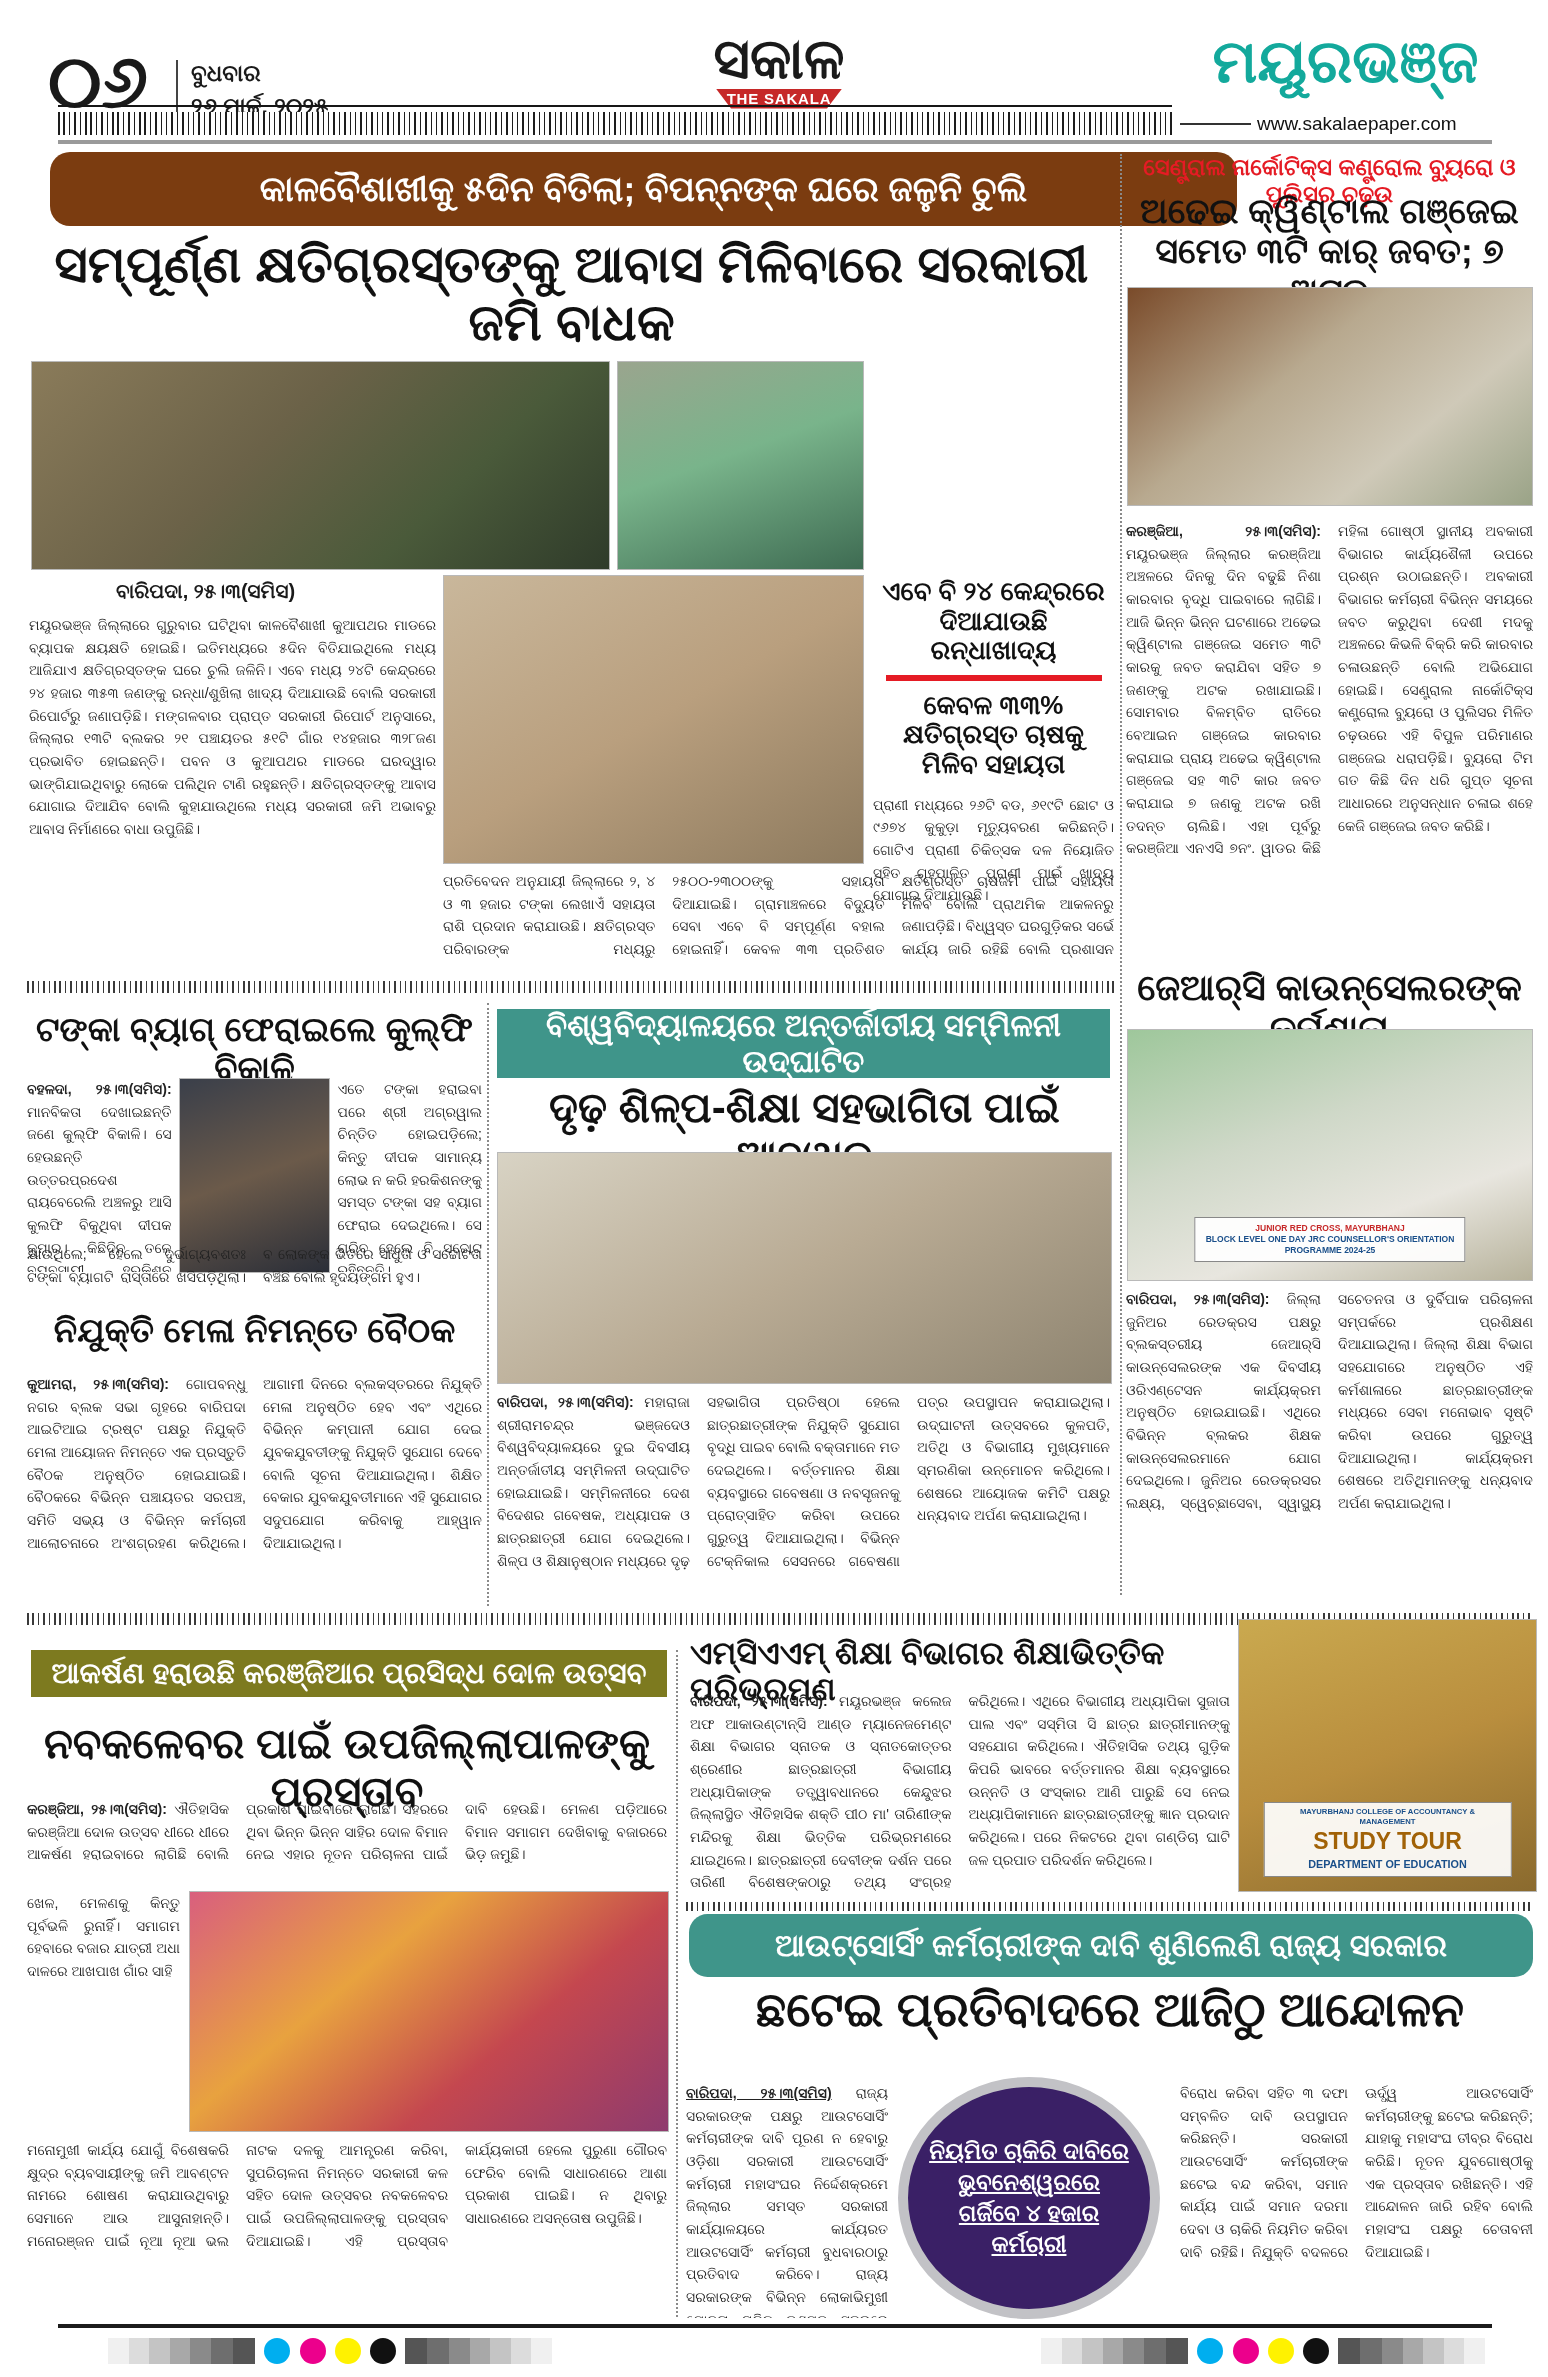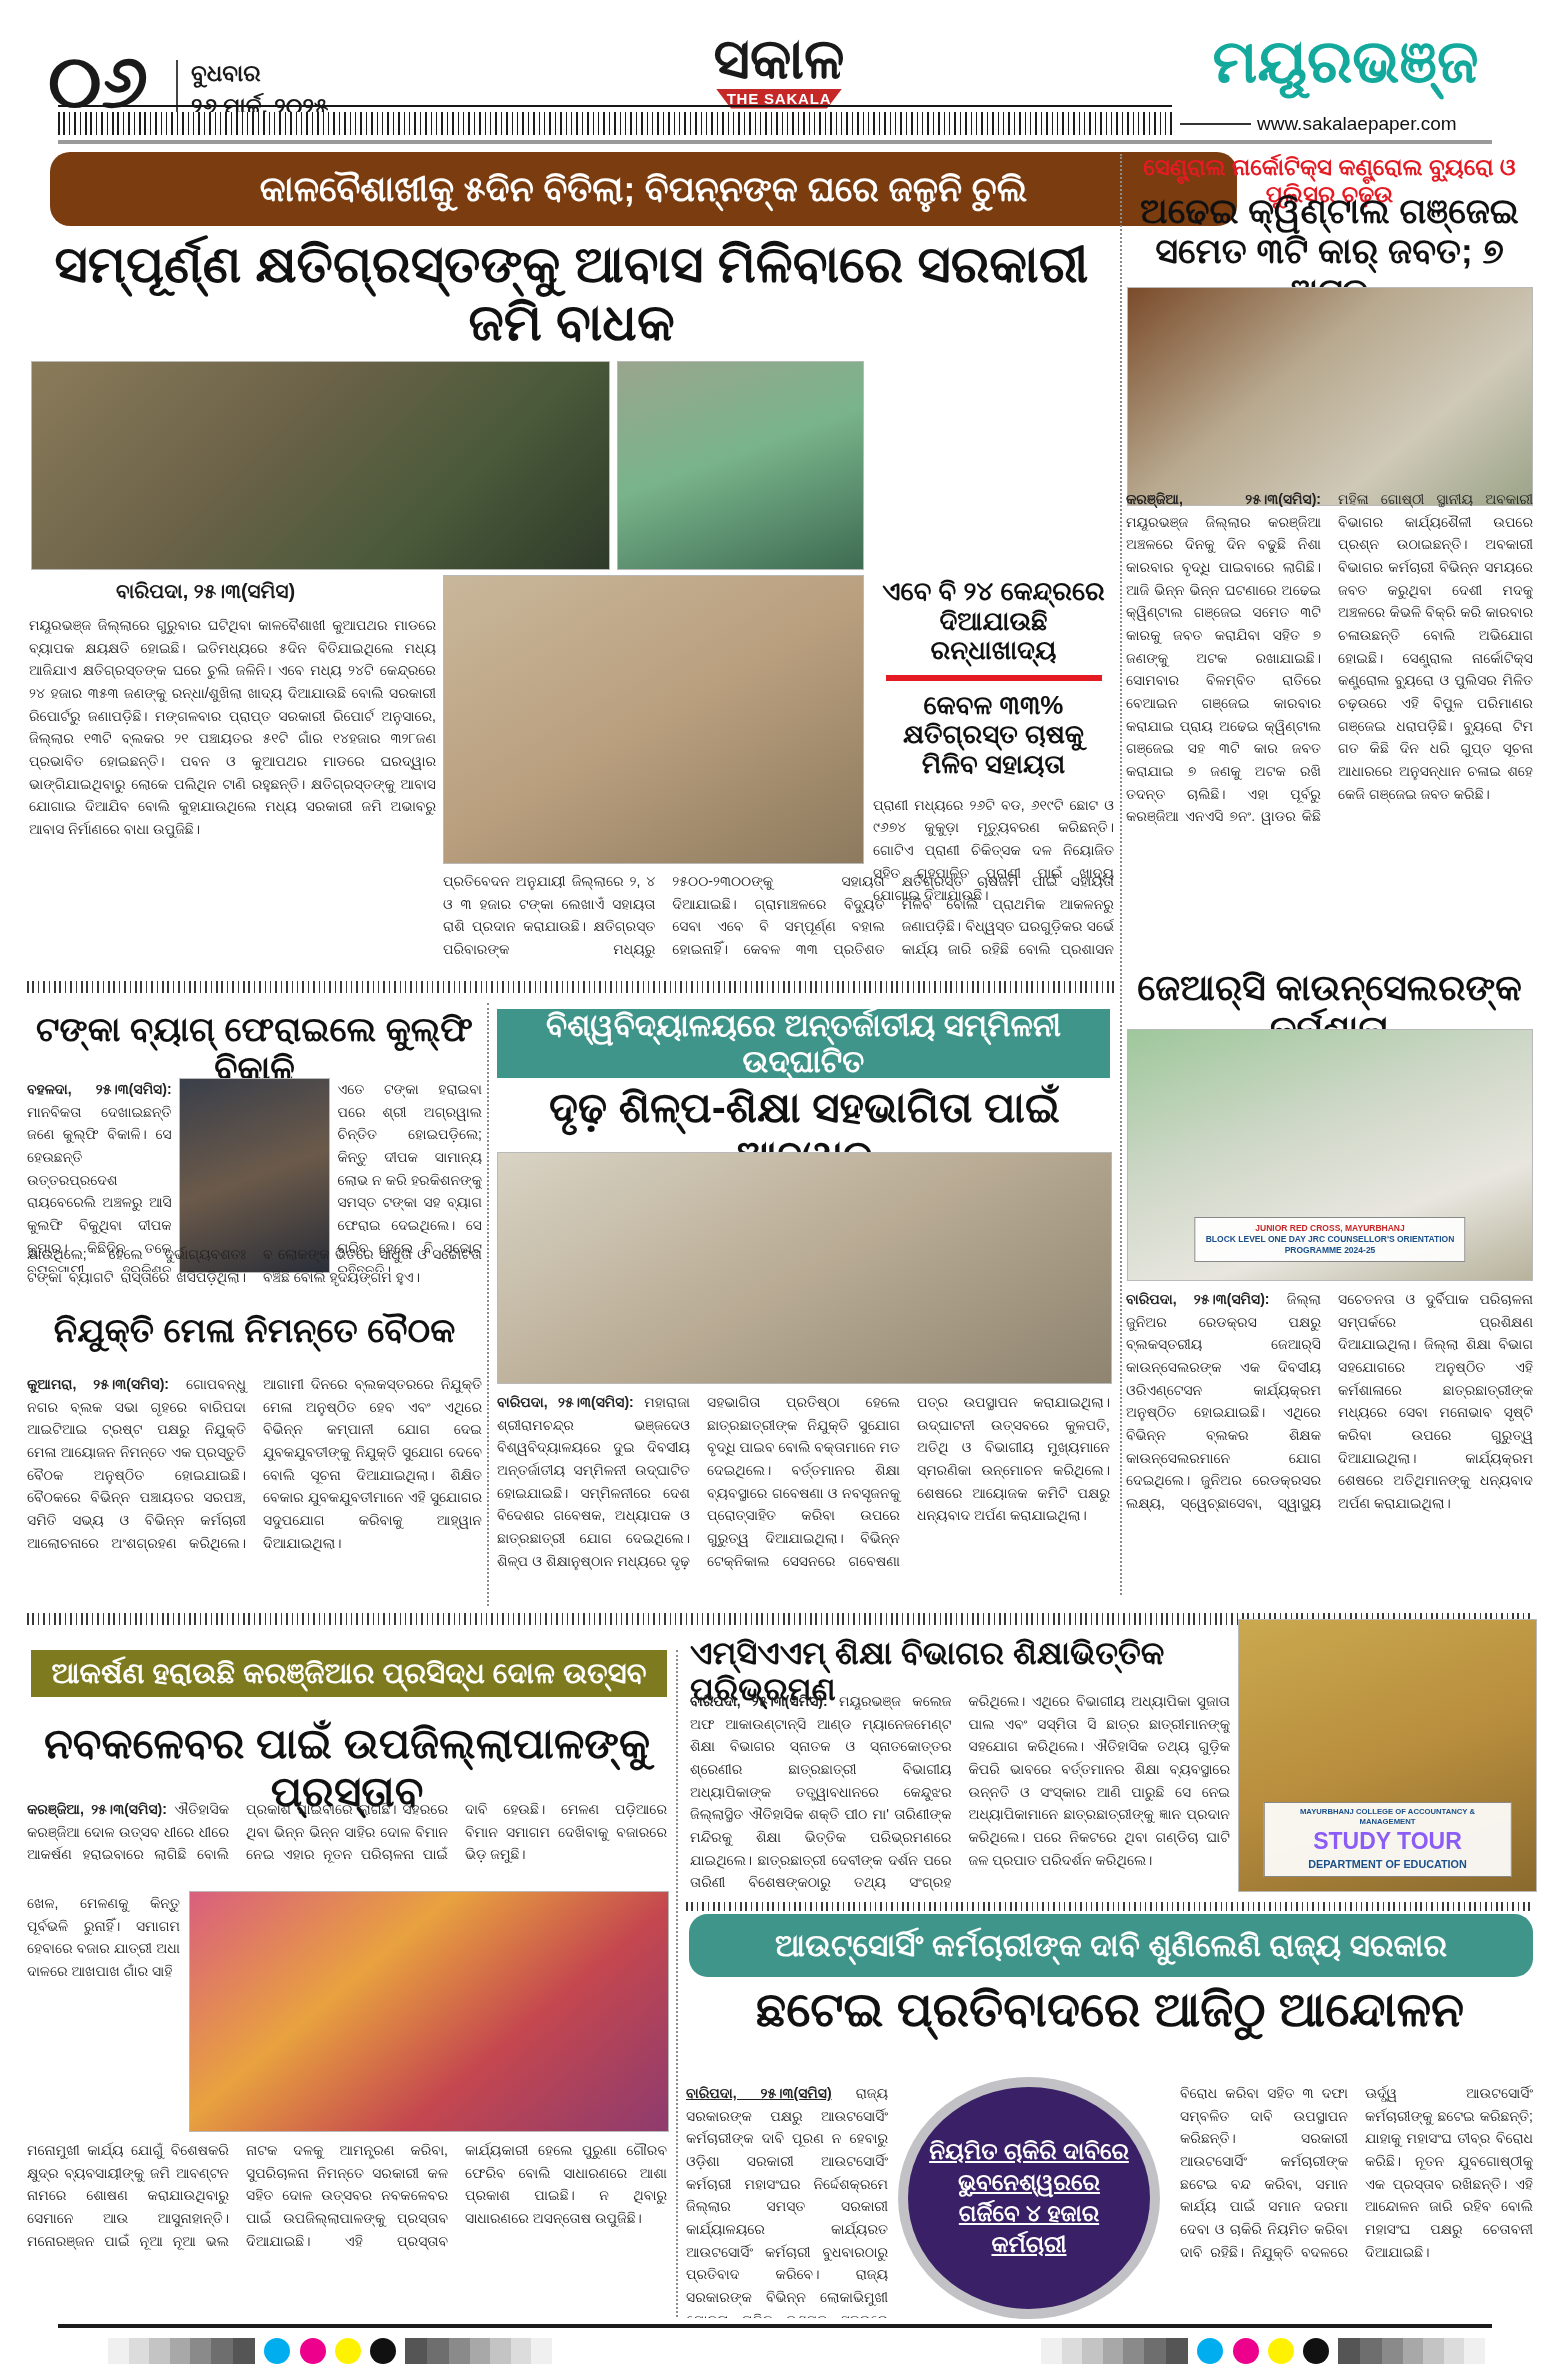--- a/index.html
+++ b/index.html
@@ -72,21 +72,21 @@
     <div class="body-text" style="margin-top:14px;height:114px;">ପ୍ରାଣୀ ମଧ୍ୟରେ ୨୬ଟି ବଡ, ୬୧୯ଟି ଛୋଟ ଓ ୯୬୭୪ କୁକୁଡ଼ା ମୃତ୍ୟୁବରଣ କରିଛନ୍ତି। ଗୋଟିଏ ପ୍ରାଣୀ ଚିକିତ୍ସକ ଦଳ ନିୟୋଜିତ ସହିତ ଗୃହପାଳିତ ପ୍ରାଣୀ ପାଇଁ ଖାଦ୍ୟ ଯୋଗାଇ ଦିଆଯାଉଛି।</div>
   </div>
 
   <div class="abs body-text cols-3" style="left:443px;top:870px;width:671px;height:97px;">ପ୍ରତିବେଦନ ଅନୁଯାୟୀ ଜିଲ୍ଲାରେ ୨, ୪ ଓ ୩ ହଜାର ଟଙ୍କା ଲେଖାଏଁ ସହାୟତା ରାଶି ପ୍ରଦାନ କରାଯାଉଛି। କ୍ଷତିଗ୍ରସ୍ତ ପରିବାରଙ୍କ ମଧ୍ୟରୁ ୨୫୦୦-୨୩୦୦ଙ୍କୁ ସହାୟତା ଦିଆଯାଇଛି। ଗ୍ରାମାଞ୍ଚଳରେ ବିଦ୍ୟୁତ ସେବା ଏବେ ବି ସମ୍ପୂର୍ଣ୍ଣ ବହାଲ ହୋଇନାହିଁ। କେବଳ ୩୩ ପ୍ରତିଶତ କ୍ଷତିଗ୍ରସ୍ତ ଚାଷଜମି ପାଇଁ ସହାୟତା ମିଳିବ ବୋଲି ପ୍ରାଥମିକ ଆକଳନରୁ ଜଣାପଡ଼ିଛି। ବିଧ୍ୱସ୍ତ ଘରଗୁଡ଼ିକର ସର୍ଭେ କାର୍ଯ୍ୟ ଜାରି ରହିଛି ବୋଲି ପ୍ରଶାସନ ପକ୍ଷରୁ ସୂଚନା ମିଳିଛି। ଦେବୀଗଡ଼ ମାଳଭୂମି ଅଞ୍ଚଳରେ କ୍ଷୟକ୍ଷତି ସର୍ବାଧିକ ହୋଇଥିବା ଜଣାପଡ଼ିଛି।</div>
 
   <div class="abs vdots" style="left:1120px;top:154px;height:1441px;"></div>
 
   <div class="abs kicker-red" style="left:1126px;top:154px;width:407px;font-size:23px;">ସେଣ୍ଟ୍ରାଲ ନାର୍କୋଟିକ୍ସ କଣ୍ଟ୍ରୋଲ ବ୍ୟୁରୋ ଓ ପୁଲିସର ଚଢ଼ଉ</div>
   <div class="abs headline" style="left:1126px;top:191px;width:407px;font-size:35px;">ଅଢେଇ କ୍ୱିଣ୍ଟାଲ ଗଞ୍ଜେଇ ସମେତ ୩ଟି କାର୍ ଜବତ; ୭ ଅଟକ</div>
   <div class="photo" style="left:1127px;top:287px;width:404px;height:217px;background:linear-gradient(140deg,#7a4b2a,#b8a98f 40%,#cfc9b8 70%,#9aa387);"></div>
-  <div class="abs body-text cols-2" style="left:1126px;top:488px;width:407px;height:446px;">
+  <div class="abs body-text cols-2" style="left:1126px;top:520px;width:407px;height:446px;">
     <span class="dateline">କରଞ୍ଜିଆ, ୨୫।୩(ସମିସ):</span>
     <span>ମୟୂରଭଞ୍ଜ ଜିଲ୍ଲାର କରଞ୍ଜିଆ ଅଞ୍ଚଳରେ ଦିନକୁ ଦିନ ବଢୁଛି ନିଶା କାରବାର ବୃଦ୍ଧି ପାଇବାରେ ଲାଗିଛି। ଆଜି ଭିନ୍ନ ଭିନ୍ନ ଘଟଣାରେ ଅଢେଇ କ୍ୱିଣ୍ଟାଲ ଗଞ୍ଜେଇ ସମେତ ୩ଟି କାରକୁ ଜବତ କରାଯିବା ସହିତ ୭ ଜଣଙ୍କୁ ଅଟକ ରଖାଯାଇଛି। ସୋମବାର ବିଳମ୍ବିତ ରାତିରେ ବେଆଇନ ଗଞ୍ଜେଇ କାରବାର କରାଯାଇ ପ୍ରାୟ ଅଢେଇ କ୍ୱିଣ୍ଟାଲ ଗଞ୍ଜେଇ ସହ ୩ଟି କାର ଜବତ କରାଯାଇ ୭ ଜଣକୁ ଅଟକ ରଖି ତଦନ୍ତ ଚାଲିଛି। ଏହା ପୂର୍ବରୁ କରଞ୍ଜିଆ ଏନଏସି ୭ନଂ. ୱାଡର କିଛି ମହିଳା ଗୋଷ୍ଠୀ ସ୍ଥାନୀୟ ଅବକାରୀ ବିଭାଗର କାର୍ଯ୍ୟଶୈଳୀ ଉପରେ ପ୍ରଶ୍ନ ଉଠାଇଛନ୍ତି। ଅବକାରୀ ବିଭାଗର କର୍ମଚାରୀ ବିଭିନ୍ନ ସମୟରେ ଜବତ କରୁଥିବା ଦେଶୀ ମଦକୁ ଅଞ୍ଚଳରେ କିଭଳି ବିକ୍ରି କରି କାରବାର ଚଳାଉଛନ୍ତି ବୋଲି ଅଭିଯୋଗ ହୋଇଛି। ସେଣ୍ଟ୍ରାଲ ନାର୍କୋଟିକ୍ସ କଣ୍ଟ୍ରୋଲ ବ୍ୟୁରୋ ଓ ପୁଲିସର ମିଳିତ ଚଢ଼ଉରେ ଏହି ବିପୁଳ ପରିମାଣର ଗଞ୍ଜେଇ ଧରାପଡ଼ିଛି। ବ୍ୟୁରୋ ଟିମ ଗତ କିଛି ଦିନ ଧରି ଗୁପ୍ତ ସୂଚନା ଆଧାରରେ ଅନୁସନ୍ଧାନ ଚଳାଇ ଶହେ କେଜି ଗଞ୍ଜେଇ ଜବତ କରିଛି।</span>
   </div>
 
   <div class="abs headline" style="left:1126px;top:967px;width:407px;font-size:36px;">ଜେଆର୍‌ସି କାଉନ୍‌ସେଲରଙ୍କ କର୍ମଶାଳା</div>
   <div class="photo" style="left:1127px;top:1029px;width:404px;height:250px;background:linear-gradient(160deg,#9ec79b,#cfd8c8 40%,#e8e6df 70%,#b7b29b);">
     <div class="ph-label" style="bottom:18.5px;width:254px;font-size:8.5px;">
       <div style="color:#c62828;font-weight:bold;">JUNIOR RED CROSS, MAYURBHANJ</div>
       <div style="color:#1a4f8a;font-weight:bold;">BLOCK LEVEL ONE DAY JRC COUNSELLOR'S ORIENTATION PROGRAMME 2024-25</div>
     </div>
@@ -138,21 +138,21 @@
   <div class="abs body-text cols-3" style="left:27px;top:2139px;width:640px;height:179px;">ମନୋମୁଖୀ କାର୍ଯ୍ୟ ଯୋଗୁଁ ବିଶେଷକରି କ୍ଷୁଦ୍ର ବ୍ୟବସାୟୀଙ୍କୁ ଜମି ଆବଣ୍ଟନ ନାମରେ ଶୋଷଣ କରାଯାଉଥିବାରୁ ସେମାନେ ଆଉ ଆସୁନାହାନ୍ତି। ମନୋରଞ୍ଜନ ପାଇଁ ନୂଆ ନୂଆ ଭଲ ନାଟକ ଦଳକୁ ଆମନ୍ତ୍ରଣ କରିବା, ସୁପରିଚାଳନା ନିମନ୍ତେ ସରକାରୀ କଳ ସହିତ ଦୋଳ ଉତ୍ସବର ନବକଳେବର ପାଇଁ ଉପଜିଲ୍ଲାପାଳଙ୍କୁ ପ୍ରସ୍ତାବ ଦିଆଯାଇଛି। ଏହି ପ୍ରସ୍ତାବ କାର୍ଯ୍ୟକାରୀ ହେଲେ ପୁରୁଣା ଗୌରବ ଫେରିବ ବୋଲି ସାଧାରଣରେ ଆଶା ପ୍ରକାଶ ପାଇଛି। ନ ଥିବାରୁ ସାଧାରଣରେ ଅସନ୍ତୋଷ ଉପୁଜିଛି।</div>
 
   <div class="abs headline" style="left:690px;top:1635px;width:540px;font-size:32px;text-align:left;">ଏମ୍‌ସିଏଏମ୍ ଶିକ୍ଷା ବିଭାଗର ଶିକ୍ଷାଭିତ୍ତିକ ପରିଭ୍ରମଣ</div>
   <div class="abs body-text cols-2" style="left:690px;top:1690px;width:540px;height:207px;">
     <span class="dateline">ବାରିପଦା, ୨୫।୩(ସମିସ):</span>
     <span>ମୟୂରଭଞ୍ଜ କଲେଜ ଅଫ ଆକାଉଣ୍ଟାନ୍ସି ଆଣ୍ଡ ମ୍ୟାନେଜମେଣ୍ଟ ଶିକ୍ଷା ବିଭାଗର ସ୍ନାତକ ଓ ସ୍ନାତକୋତ୍ତର ଶ୍ରେଣୀର ଛାତ୍ରଛାତ୍ରୀ ବିଭାଗୀୟ ଅଧ୍ୟାପିକାଙ୍କ ତତ୍ତ୍ୱାବଧାନରେ କେନ୍ଦୁଝର ଜିଲ୍ଲାସ୍ଥିତ ଐତିହାସିକ ଶକ୍ତି ପୀଠ ମା' ତାରିଣୀଙ୍କ ମନ୍ଦିରକୁ ଶିକ୍ଷା ଭିତ୍ତିକ ପରିଭ୍ରମଣରେ ଯାଇଥିଲେ। ଛାତ୍ରଛାତ୍ରୀ ଦେବୀଙ୍କ ଦର୍ଶନ ପରେ ତାରିଣୀ ବିଶେଷଙ୍କଠାରୁ ତଥ୍ୟ ସଂଗ୍ରହ କରିଥିଲେ। ଏଥିରେ ବିଭାଗୀୟ ଅଧ୍ୟାପିକା ସୁଜାତା ପାଲ ଏବଂ ସସ୍ମିତା ସି ଛାତ୍ର ଛାତ୍ରୀମାନଙ୍କୁ ସହଯୋଗ କରିଥିଲେ। ଐତିହାସିକ ତଥ୍ୟ ଗୁଡ଼ିକ କିପରି ଭାବରେ ବର୍ତ୍ତମାନର ଶିକ୍ଷା ବ୍ୟବସ୍ଥାରେ ଉନ୍ନତି ଓ ସଂସ୍କାର ଆଣି ପାରୁଛି ସେ ନେଇ ଅଧ୍ୟାପିକାମାନେ ଛାତ୍ରଛାତ୍ରୀଙ୍କୁ ଜ୍ଞାନ ପ୍ରଦାନ କରିଥିଲେ। ପରେ ନିକଟରେ ଥିବା ଗଣ୍ଡିଚା ଘାଟି ଜଳ ପ୍ରପାତ ପରିଦର୍ଶନ କରିଥିଲେ।</span>
   </div>
   <div class="photo" style="left:1238px;top:1619px;width:297px;height:271px;background:linear-gradient(160deg,#caa94f,#b98e3e 50%,#8a6a2e);">
     <div class="ph-label" style="bottom:14px;width:231px;font-size:7.7px;">
       <div style="color:#1a4f8a;font-weight:bold;">MAYURBHANJ COLLEGE OF ACCOUNTANCY &amp; MANAGEMENT</div>
-      <div style="color:#8b5cf6;font-weight:bold;font-size:23px;">STUDY TOUR</div>
+      <div style="color:#a16207;font-weight:bold;font-size:23px;">STUDY TOUR</div>
       <div style="color:#1a4f8a;font-weight:bold;font-size:10.8px;">DEPARTMENT OF EDUCATION</div>
     </div>
   </div>
 
   <div class="abs tickstrip" style="left:686px;top:1902px;width:847px;height:9.3px;"></div>
   <div class="abs banner" style="left:689px;top:1914px;width:844px;height:63px;background:#3f958a;border-radius:18.5px;font-size:31px;">ଆଉଟ୍‌ସୋର୍ସିଂ କର୍ମଚାରୀଙ୍କ ଦାବି ଶୁଣିଲେଣି ରାଜ୍ୟ ସରକାର</div>
   <div class="abs headline" style="left:686px;top:1983px;width:848px;font-size:48px;">ଛଟେଇ ପ୍ରତିବାଦରେ ଆଜିଠୁ ଆନ୍ଦୋଳନ</div>
   <div class="abs body-text" style="left:686px;top:2082px;width:202px;height:236px;">
     <span class="dateline" style="text-decoration:underline;">ବାରିପଦା, ୨୫।୩(ସମିସ)</span>
     <span>ରାଜ୍ୟ ସରକାରଙ୍କ ପକ୍ଷରୁ ଆଉଟସୋର୍ସିଂ କର୍ମଚାରୀଙ୍କ ଦାବି ପୂରଣ ନ ହେବାରୁ ଓଡ଼ିଶା ସରକାରୀ ଆଉଟସୋର୍ସିଂ କର୍ମଚାରୀ ମହାସଂଘର ନିର୍ଦ୍ଦେଶକ୍ରମେ ଜିଲ୍ଲାର ସମସ୍ତ ସରକାରୀ କାର୍ଯ୍ୟାଳୟରେ କାର୍ଯ୍ୟରତ ଆଉଟସୋର୍ସିଂ କର୍ମଚାରୀ ବୁଧବାରଠାରୁ ପ୍ରତିବାଦ କରିବେ। ରାଜ୍ୟ ସରକାରଙ୍କ ବିଭିନ୍ନ ଲୋକାଭିମୁଖୀ ଯୋଜନା ଗୁଡ଼ିକ ତୃଣମୂଳ ସ୍ତରରେ କାର୍ଯ୍ୟକାରୀ କରିବା ପାଇଁ ଅନେକ ବର୍ଷ ହେବ ଏମାନେ କାର୍ଯ୍ୟ କରି ଆସୁଛନ୍ତି। ଜିଲ୍ଲାରେ ୪ ହଜାରରୁ ଊର୍ଦ୍ଧ୍ୱ କର୍ମଚାରୀ ବିଭିନ୍ନ ସରକାରୀ କାର୍ଯ୍ୟାଳୟରେ କାର୍ଯ୍ୟ କରୁଛନ୍ତି। କିନ୍ତୁ ତାଙ୍କୁ ନିୟମିତ କରିବା ବଦଳରେ ସରକାର ଓଲଟି ନିର୍ଯାତନା ଦେଉଛନ୍ତି। ଆଜିର ଦରଦାମ ବୃଦ୍ଧି ମହଙ୍ଗା ଯୁଗରେ ଅଳ୍ପ ଦରମାରେ ଗୁଜୁରାଣ ମେଣ୍ଟାଇବା କଷ୍ଟକର ହେଉଛି ବୋଲି ସେମାନେ କହିଛନ୍ତି।</span>

